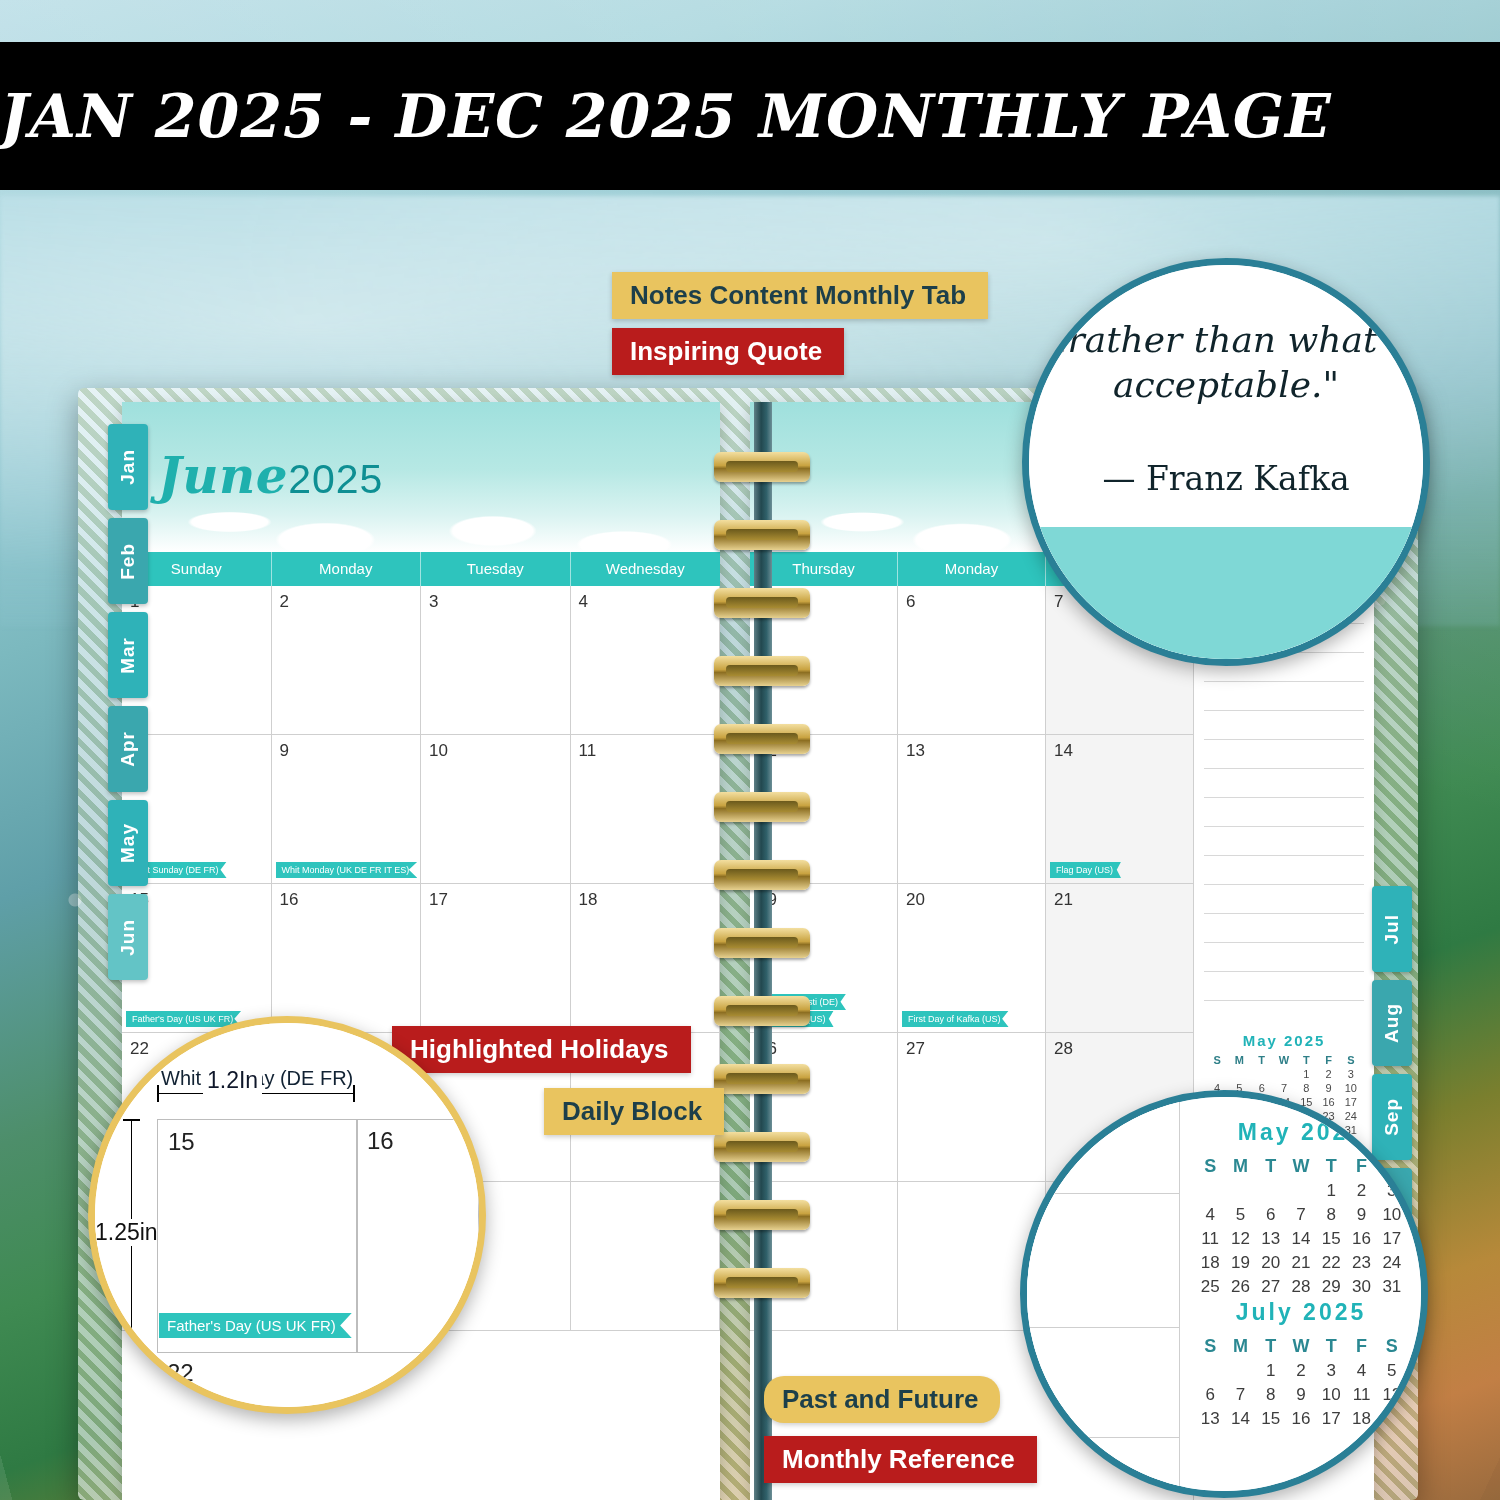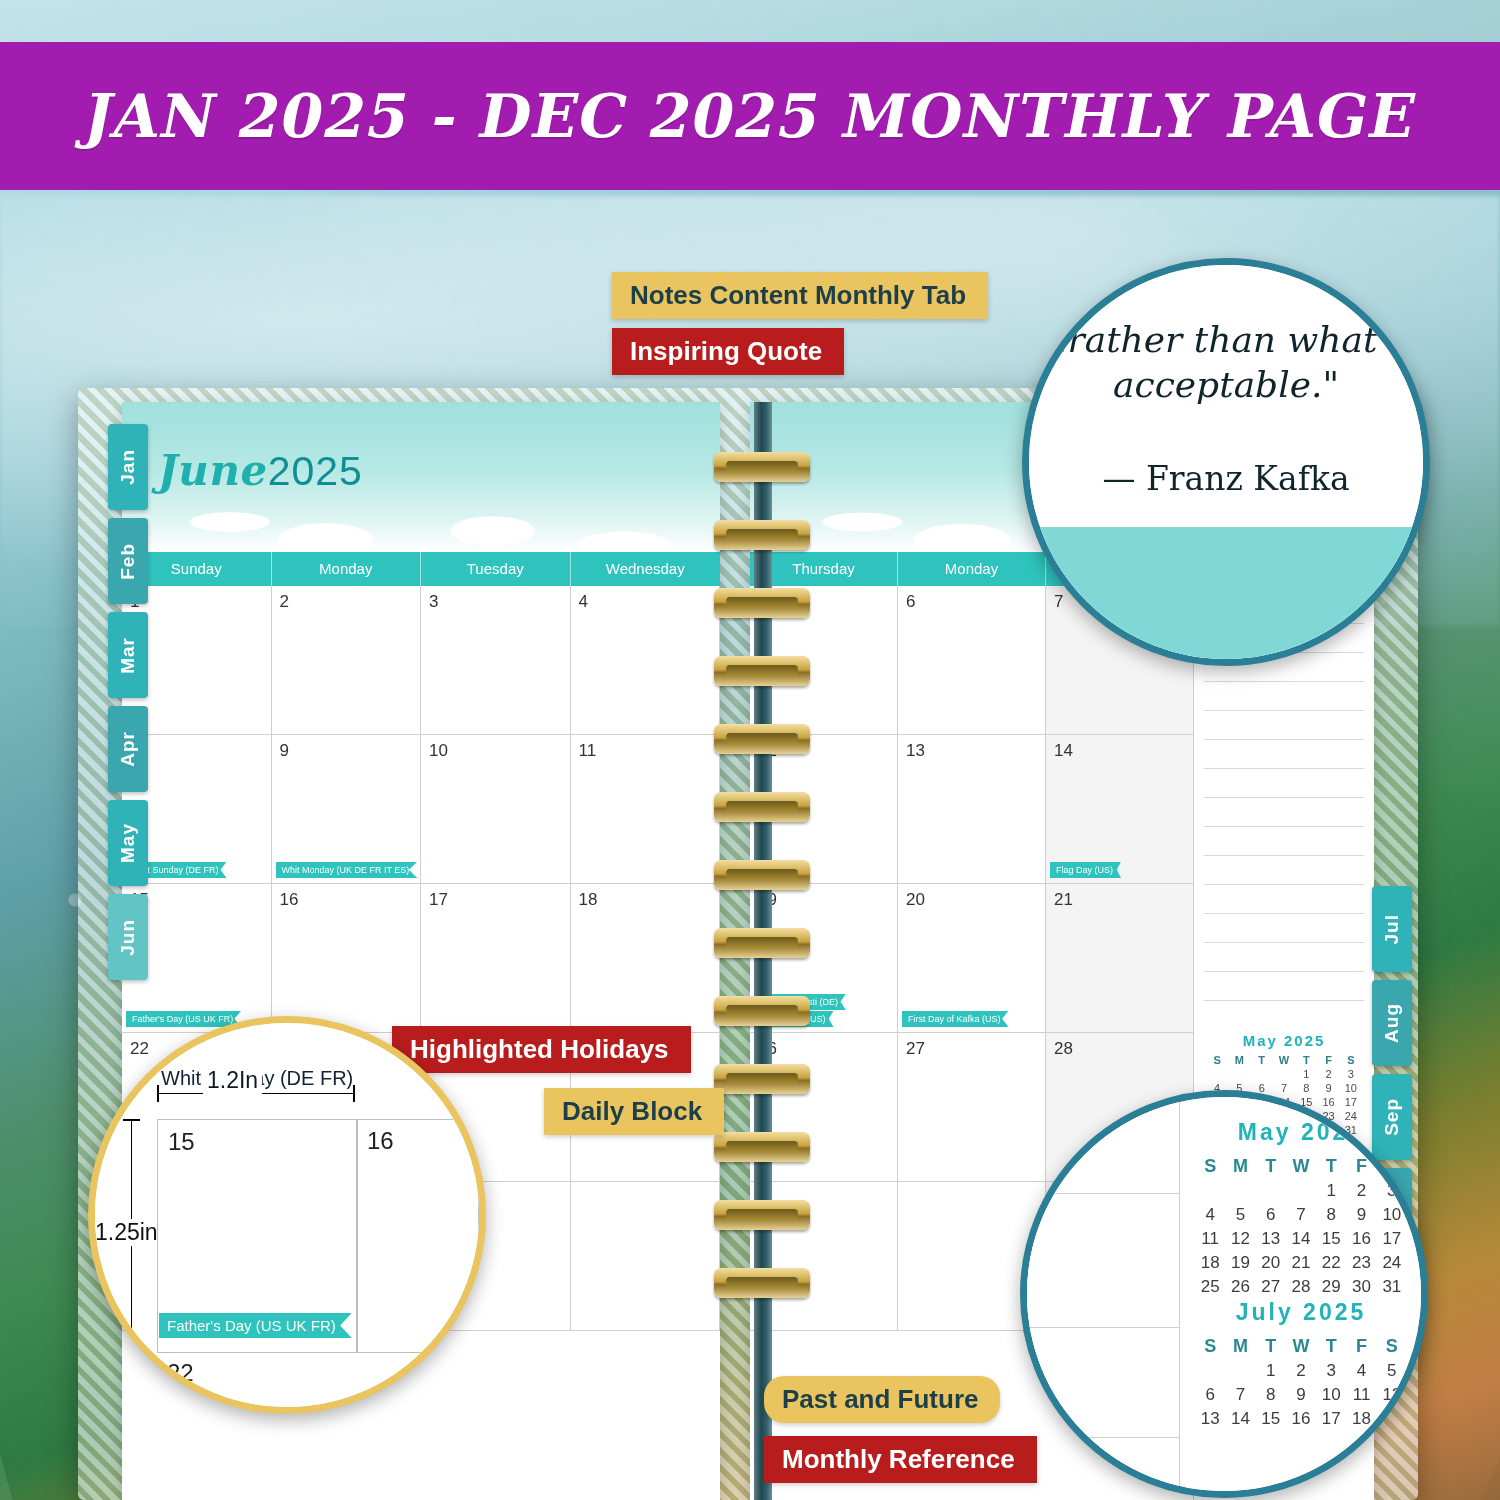--- a/index.html
+++ b/index.html
@@ -36,21 +36,21 @@
     background:
       radial-gradient(ellipse at 20% 30%, rgba(255,255,255,.5), transparent 60%),
       radial-gradient(ellipse at 70% 10%, rgba(255,255,255,.4), transparent 55%),
       linear-gradient(180deg, rgba(168,214,224,.85), rgba(140,196,206,.2));
     filter:blur(2px);
   }
 
   
   .banner{
     position:absolute;left:0;right:0;top:42px;height:148px;
-    background:#a21caf;display:flex;align-items:center;justify-content:center;
+    background:#000000;display:flex;align-items:center;
   }
   .banner h1{
     margin:0;color:#fff;font-family:"DejaVu Serif", serif;font-style:italic;
     font-weight:bold;font-size:60px;letter-spacing:1px;
     text-transform:uppercase;text-shadow:0 2px 0 rgba(0,0,0,.12);
   }
 
   
   .book{
     position:absolute;left:78px;top:388px;width:1340px;height:1112px;
@@ -77,21 +77,21 @@
       radial-gradient(ellipse at 34% 92%, #ffffff 0 46px, transparent 50px),
       radial-gradient(ellipse at 62% 86%, #ffffff 0 40px, transparent 44px),
       radial-gradient(ellipse at 84% 95%, #ffffff 0 44px, transparent 48px),
       linear-gradient(180deg,#9fe0dd 0%, #b6e8e4 45%, #d9f3f1 75%, #ffffff 100%);
   }
   .month-title{
     position:absolute;left:36px;top:44px;white-space:nowrap;
   }
   .month-name{
     font-family:"DejaVu Serif", serif;font-style:italic;font-weight:bold;
-    font-size:42px;color:#1fb0ad;letter-spacing:.5px;
+    font-size:50px;color:#1fb0ad;letter-spacing:.5px;
   }
   .month-year{
     font-family:Liberation Sans, sans-serif;font-size:41px;color:#0e8f93;
     letter-spacing:1px;
   }
   .quote{
     position:absolute;right:26px;top:56px;width:330px;text-align:center;
     font-family:"DejaVu Serif", serif;font-style:italic;font-size:17px;color:#18333b;
     line-height:1.35;
   }

